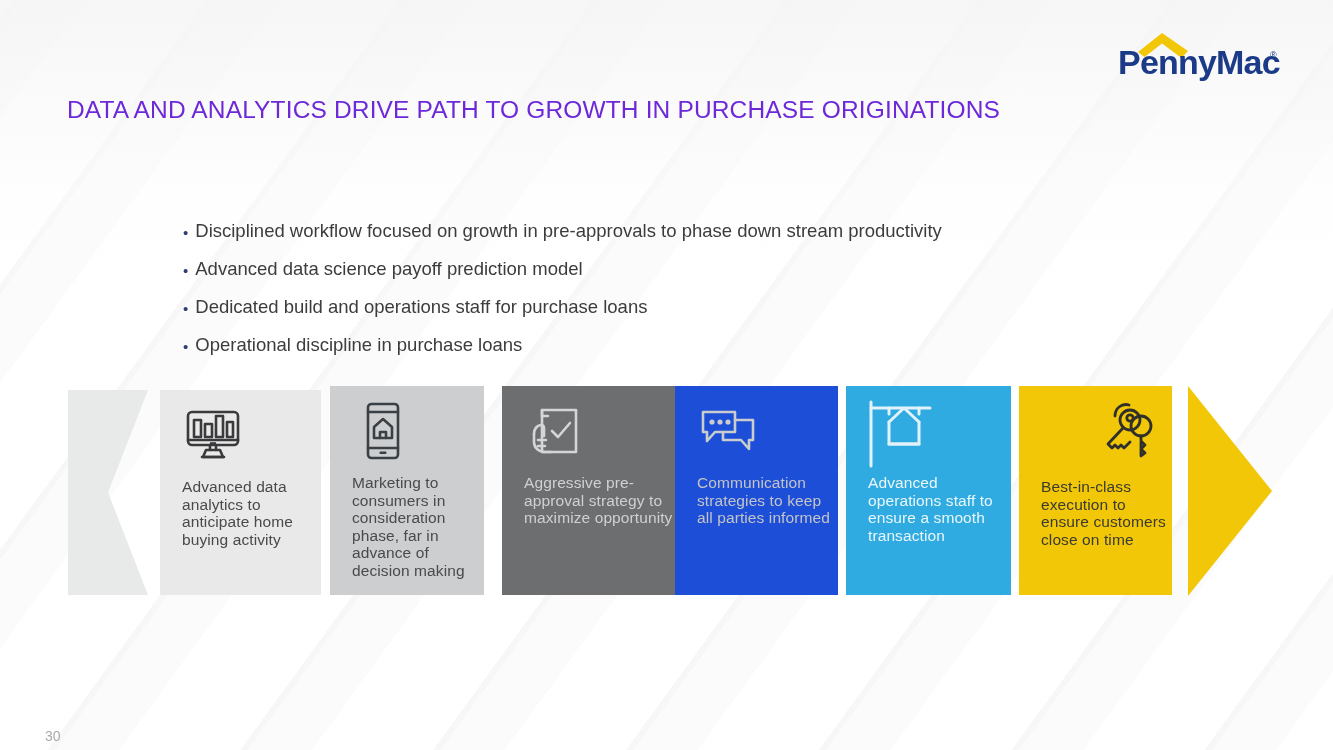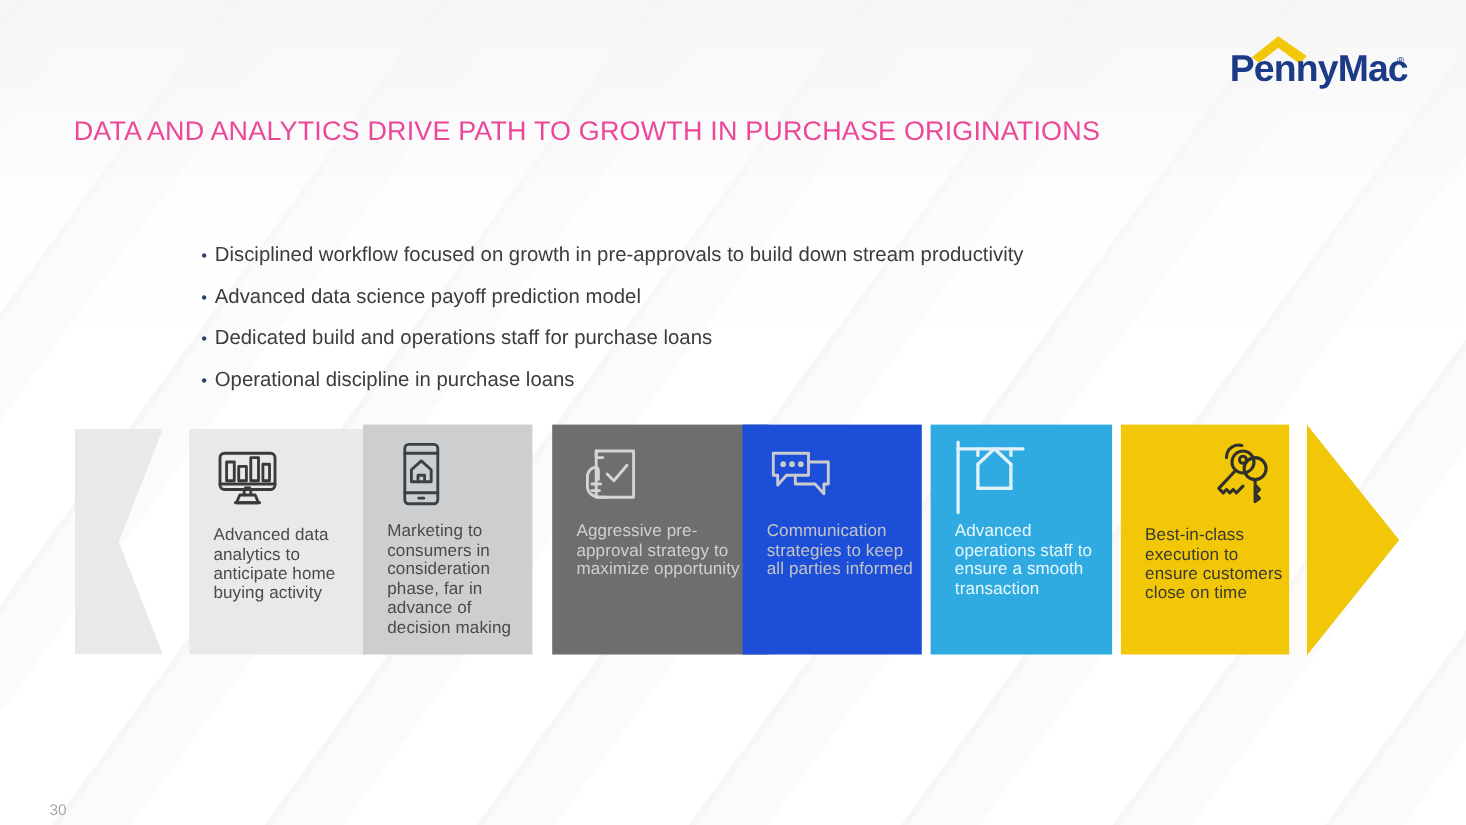--- a/index.html
+++ b/index.html
@@ -47,24 +47,24 @@
     top: 28px;
     width: 170px;
     height: 54px;
   }
   #logo svg { display:block; }
 
   
   #title {
     position: absolute;
     left: 67px;
-    top: 106px;
+    top: 96px;
     font-size: 24.5px;
     letter-spacing: 0.15px;
-    color: #ec4899;
+    color: #6d28d9;
     font-weight: 400;
     white-space: nowrap;
   }
 
   
   #bullets {
     position: absolute;
     left: 183px;
     top: 222px;
     width: 1020px;
@@ -121,21 +121,21 @@
   .card-icon svg { display: block; width: 100%; height: 100%; }
   .card-text {
     position: absolute;
     left: 22px;
     top: 88px;
     right: 8px;
     font-size: 15.5px;
     line-height: 17.6px;
     letter-spacing: 0.1px;
   }
-  #card-0 { left: 160px; width: 161px; top: 10px; height: 205px; background: #e9e9e9; margin-left: 12px; }
+  #card-0 { left: 160px; width: 161px; top: 10px; height: 205px; background: #e9e9e9; }
   #card-1 { left: 330px; width: 154px; background: #cdcecf; }
   #card-2 { left: 502px; width: 197px; background: #6d6e70; }
   #card-3 { left: 675px; width: 163px; background: #1d4ed8; }
   #card-4 { left: 846px; width: 165px; background: #2fabe1; }
   #card-5 { left: 1019px; width: 153px; background: #f2c707; }
 
   #card-0 .card-text, #card-1 .card-text { color: #4a4a4c; }
   #card-2 .card-text { color: #cfd0d1; }
   #card-3 .card-text { color: #c3c4c6; }
   #card-4 .card-text { color: #e9f6fc; }
@@ -177,21 +177,21 @@
       <text x="0" y="46" font-family="'Liberation Sans', sans-serif" font-size="34" font-weight="bold" fill="#1b3a87" letter-spacing="-0.8">PennyMac</text>
       <text x="152" y="30" font-family="'Liberation Sans', sans-serif" font-size="9" fill="#1b3a87">®</text>
     </svg>
   </div>
 
   <div id="title">DATA AND ANALYTICS DRIVE PATH TO GROWTH IN PURCHASE ORIGINATIONS</div>
 
   <div id="bullets">
     <div class="bullet">
       <span class="dot">•</span>
-      <span>Disciplined workflow focused on growth in pre-approvals to build down stream productivity</span>
+      <span>Disciplined workflow focused on growth in pre-approvals to phase down stream productivity</span>
     </div>
     <div class="bullet">
       <span class="dot">•</span>
       <span>Advanced data science payoff prediction model</span>
     </div>
     <div class="bullet">
       <span class="dot">•</span>
       <span>Dedicated build and operations staff for purchase loans</span>
     </div>
     <div class="bullet">

